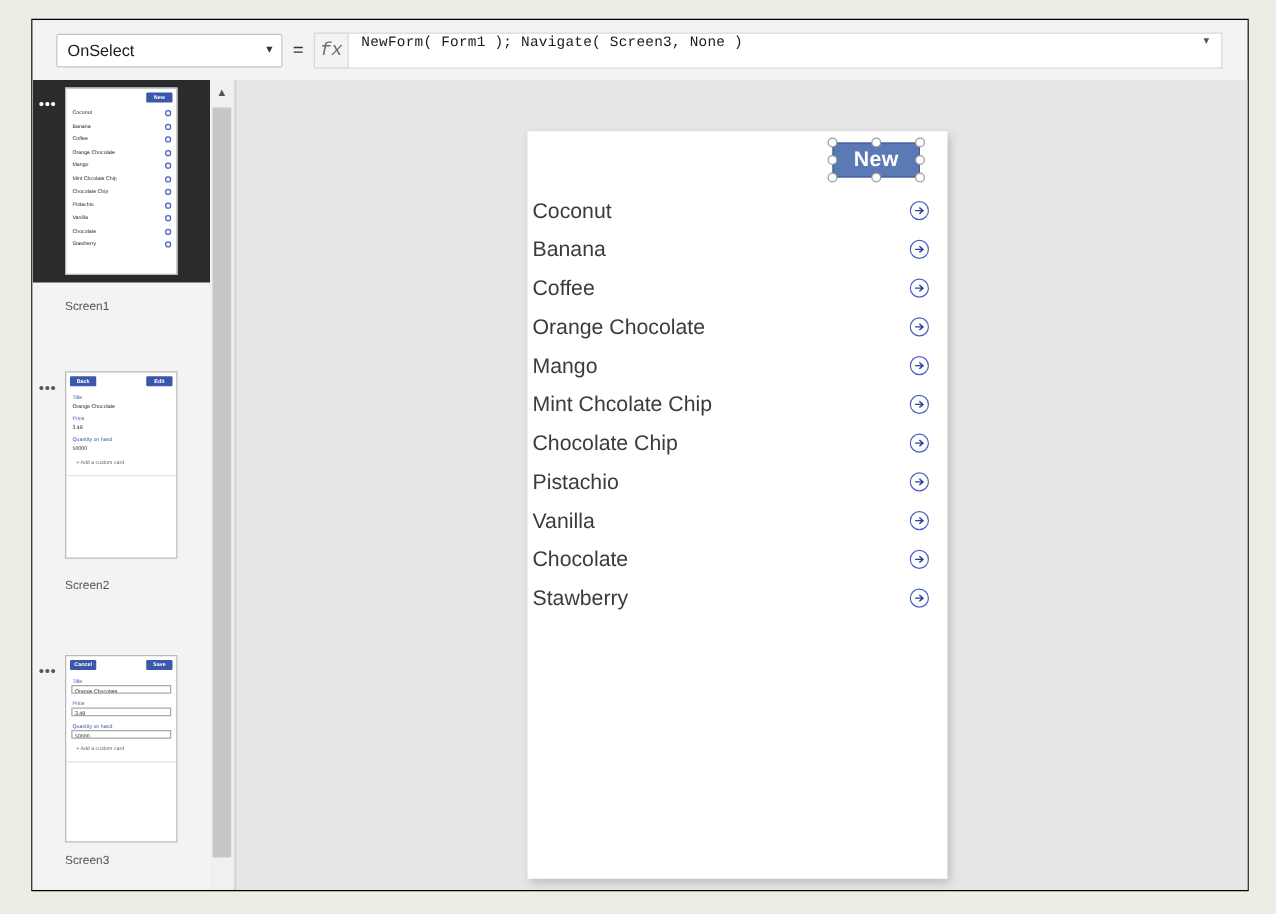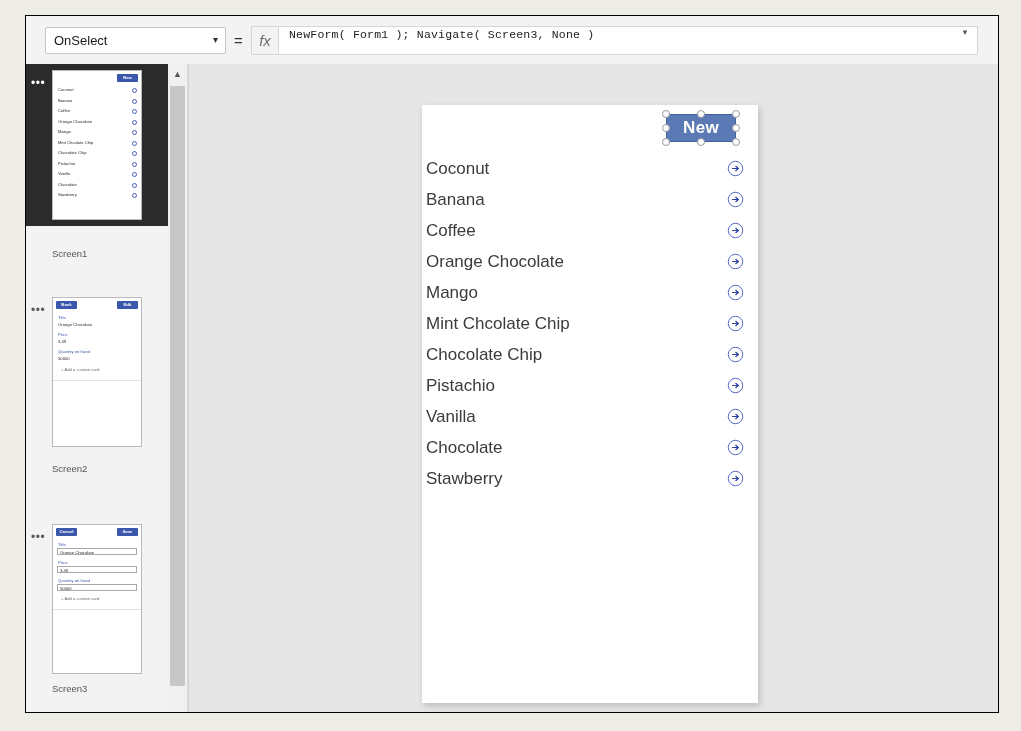--- a/index.html
+++ b/index.html
@@ -79,21 +79,21 @@
   }
   #fx-box {
     width: 28px;
     height: 29px;
     border: 1px solid #d8d6d4;
     background: #f3f3f3;
     box-sizing: border-box;
     display: flex;
     align-items: center;
     justify-content: center;
-    font-family: Liberation Sans, sans-serif;
+    font-family: Liberation Mono, monospace;
     font-style: italic;
     font-size: 15px;
     color: #707070;
   }
   #formula-input-wrap {
     position: relative;
     flex: 1;
     height: 29px;
     margin-right: 20px;
     background: #ffffff;
@@ -410,21 +410,21 @@
               <div class="t-item"><span>Mango</span><span class="t-arrow"></span></div>
               <div class="t-item"><span>Mint Chcolate Chip</span><span class="t-arrow"></span></div>
               <div class="t-item"><span>Chocolate Chip</span><span class="t-arrow"></span></div>
               <div class="t-item"><span>Pistachio</span><span class="t-arrow"></span></div>
               <div class="t-item"><span>Vanilla</span><span class="t-arrow"></span></div>
               <div class="t-item"><span>Chocolate</span><span class="t-arrow"></span></div>
               <div class="t-item"><span>Stawberry</span><span class="t-arrow"></span></div>
             </div>
           </div>
         </div>
-        <div class="screen-label" style="top:184px;">Screen1</div>
+        <div class="screen-label" style="top:176px;">Screen1</div>
       </div>
 
       <div class="screen-entry" style="top:227px;">
         <div class="thumb-row">
           <div class="ellipsis-btn">•••</div>
           <div class="thumb" style="left:26px;">
             <div class="t-topbar">
               <div class="t-btn left">Back</div>
               <div class="t-btn right">Edit</div>
             </div>

